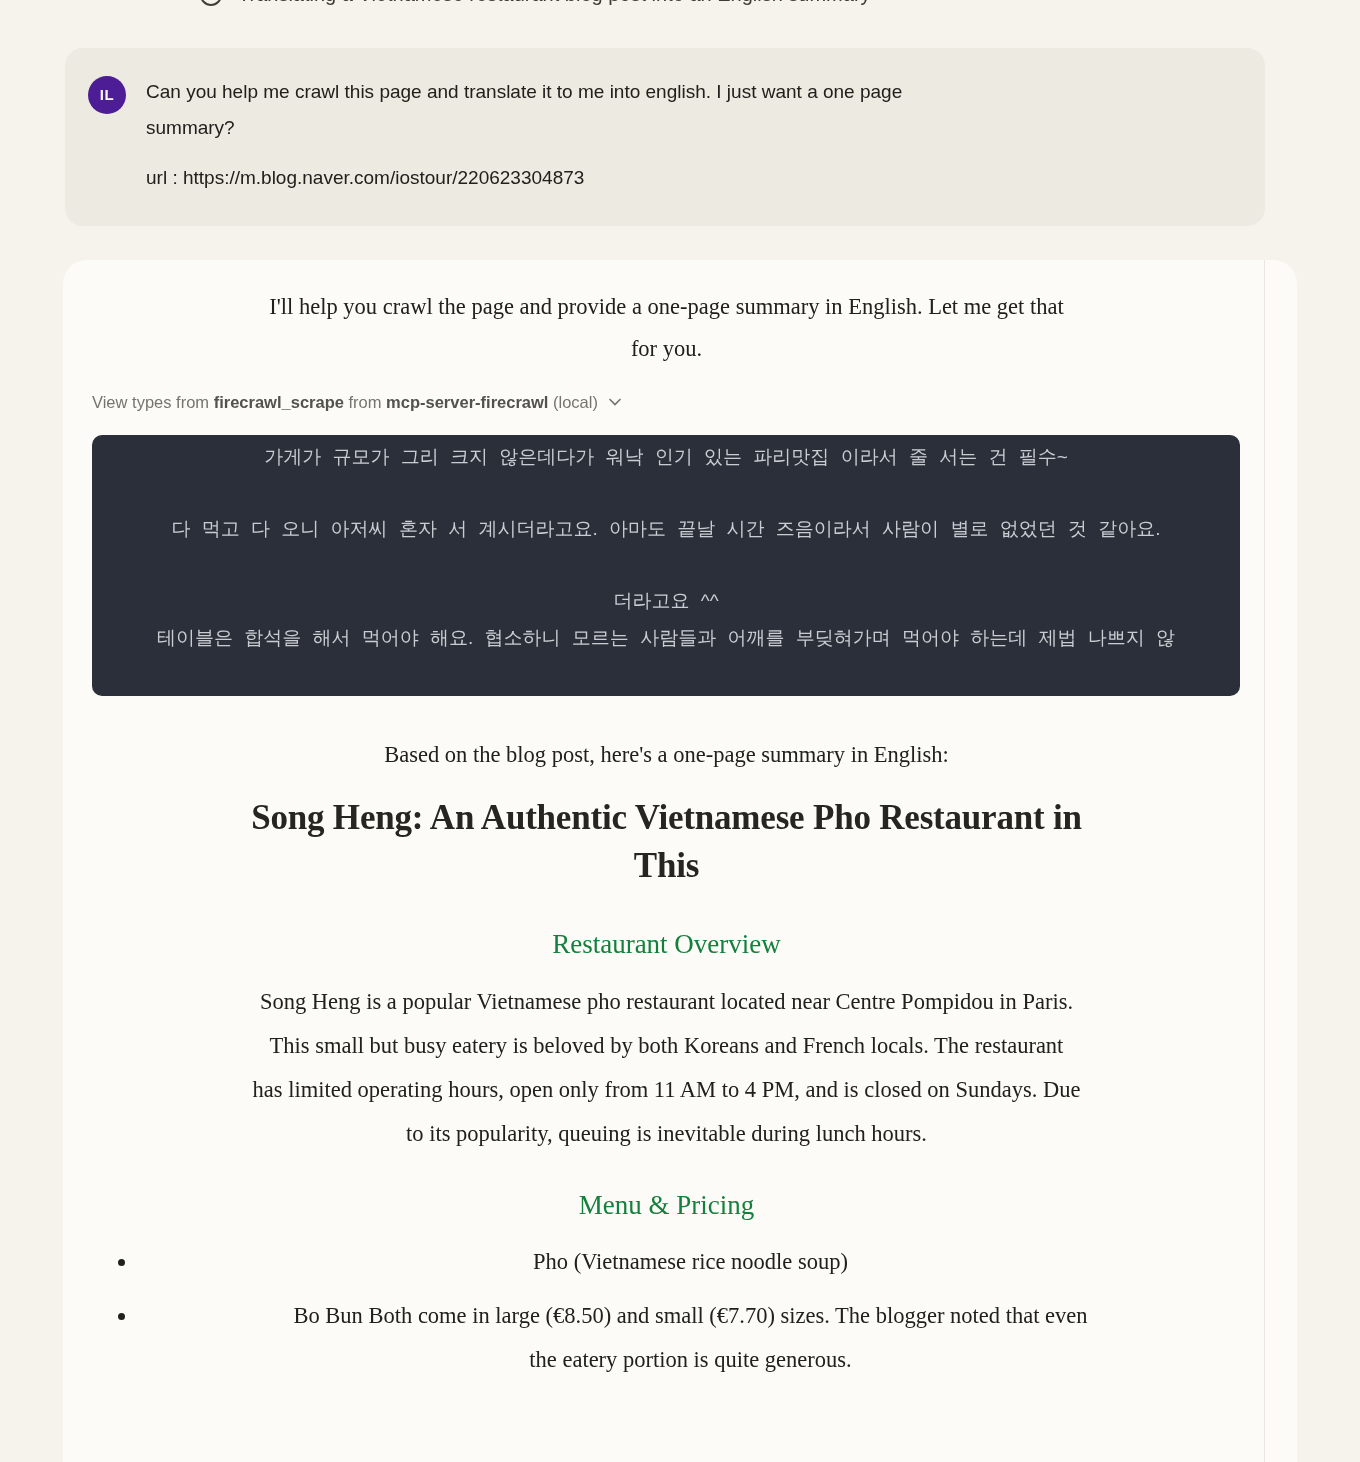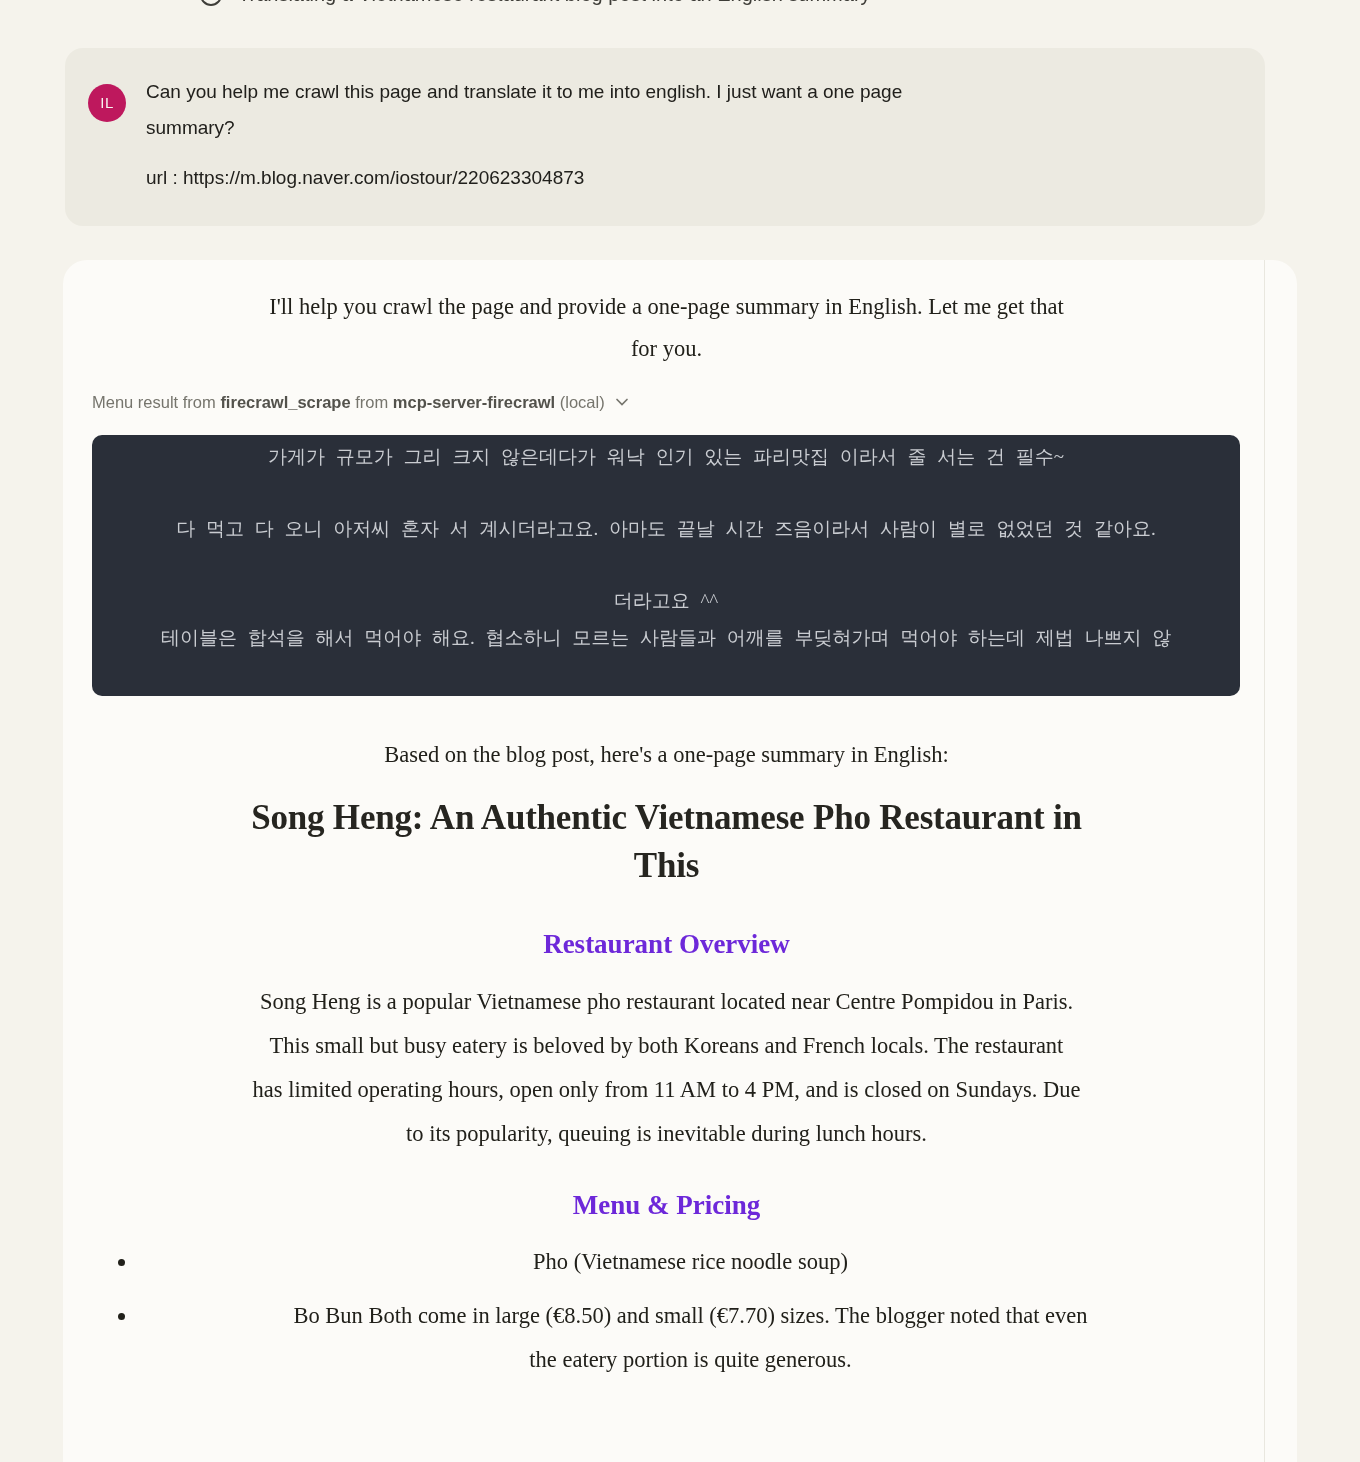--- a/index.html
+++ b/index.html
@@ -21,22 +21,22 @@
   }
 
   
   .user-bubble{
     position:absolute;left:65px;top:48px;width:1200px;box-sizing:border-box;
     background:#ECEAE1;border-radius:18px;
     padding:26px 48px 30px 81px;
     font-size:19px;line-height:36px;color:#21201C;
   }
   .avatar{
-    position:absolute;left:23px;top:36px;width:38px;height:38px;border-radius:50%;
-    background:#be185d;color:#F7F6F0;font-weight:400;font-size:15px;
+    position:absolute;left:23px;top:28px;width:38px;height:38px;border-radius:50%;
+    background:#4c1d95;color:#F7F6F0;font-weight:700;font-size:15px;
     display:flex;align-items:center;justify-content:center;letter-spacing:.5px;
   }
   .user-bubble .url{margin-top:14px;}
   .ln{display:block;}
 
   
   .card{
     position:absolute;left:63px;top:260px;width:1234px;height:1210px;box-sizing:border-box;
     background:#FCFBF8;border-radius:24px 24px 0 0;
     padding:26px 56px 16px 29px;
@@ -53,26 +53,26 @@
   }
   .tool-row b{color:#53524C;font-weight:700;}
   .tool-row .chev{margin-left:10px;display:flex;align-items:center;}
 
   .code-block{
     margin-top:21px;width:1148px;box-sizing:border-box;
     background:#2A2F39;border-radius:10px;
     padding:3px 22px 40px 22px;
     font-size:19px;line-height:37px;color:#C9CCD1;word-spacing:6px;
   }
-  .code-block p{margin:0 0 35px;font-family:Liberation Serif, serif;}
+  .code-block p{margin:0 0 35px;}
   .code-block p.last{margin-bottom:0;}
 
   .summary-intro{margin:38px 0 0;font-size:22.5px;line-height:42px;}
   h1.serif{margin:18px 0 0;font-size:35px;line-height:48px;font-weight:700;letter-spacing:-.2px;color:#262520;}
-  h2.serif{margin:36px 0 0;font-size:27px;line-height:36px;font-weight:700;color:#6d28d9;}
+  h2.serif{margin:36px 0 0;font-size:27px;line-height:36px;font-weight:400;color:#15803d;}
   h2.menu{margin-top:31px;}
   .body-para{margin:18px 0 0;font-size:22.5px;line-height:44px;}
   .body-para.menu-intro{margin-top:16px;}
 
   ul.menu-list{margin:17px 0 0;padding:0 0 0 26px;list-style:none;}
   ul.menu-list li{
     position:relative;padding-left:22px;margin:0 0 10px;
     font-size:22.5px;line-height:44px;
   }
   ul.menu-list li::before{
@@ -98,21 +98,21 @@
 
 <div class="card">
   <div class="scroll-line"></div>
 
   <p class="serif intro">
     <span class="ln">I'll help you crawl the page and provide a one-page summary in English. Let me get that</span>
     <span class="ln">for you.</span>
   </p>
 
   <div class="tool-row">
-    <span>Menu result from </span><b>firecrawl_scrape</b><span> from </span><b>mcp-server-firecrawl</b><span> (local)</span>
+    <span>View types from </span><b>firecrawl_scrape</b><span> from </span><b>mcp-server-firecrawl</b><span> (local)</span>
     <span class="chev">
       <svg width="14" height="10" viewBox="0 0 14 10">
           <path d="M2 2.5 L7 7.5 L12 2.5" fill="none" stroke="#76756D" stroke-width="1.7" stroke-linecap="round"></path>
         </svg>
     </span>
   </div>
 
   <div class="code-block">
     <p>가게가 규모가 그리 크지 않은데다가 워낙 인기 있는 파리맛집 이라서 줄 서는 건 필수~</p>
     <p>다 먹고 다 오니 아저씨 혼자 서 계시더라고요. 아마도 끝날 시간 즈음이라서 사람이 별로 없었던 것 같아요.</p>

